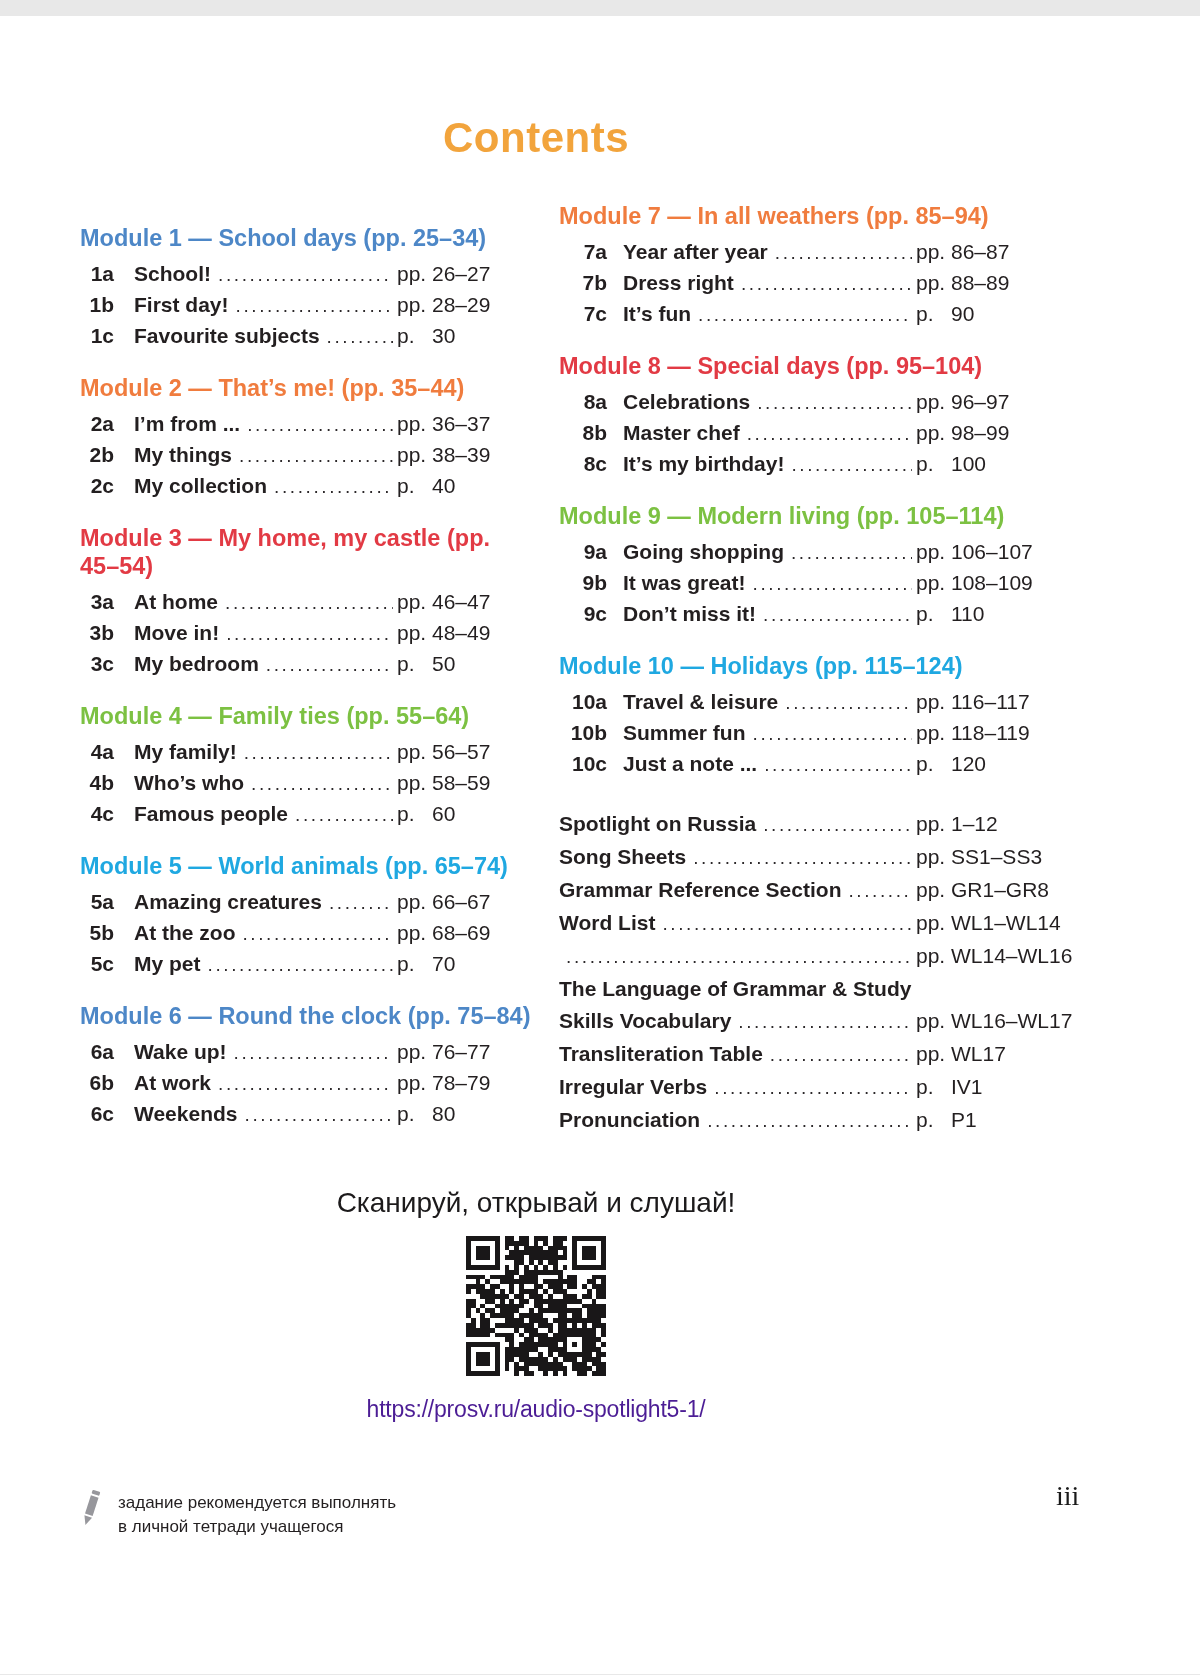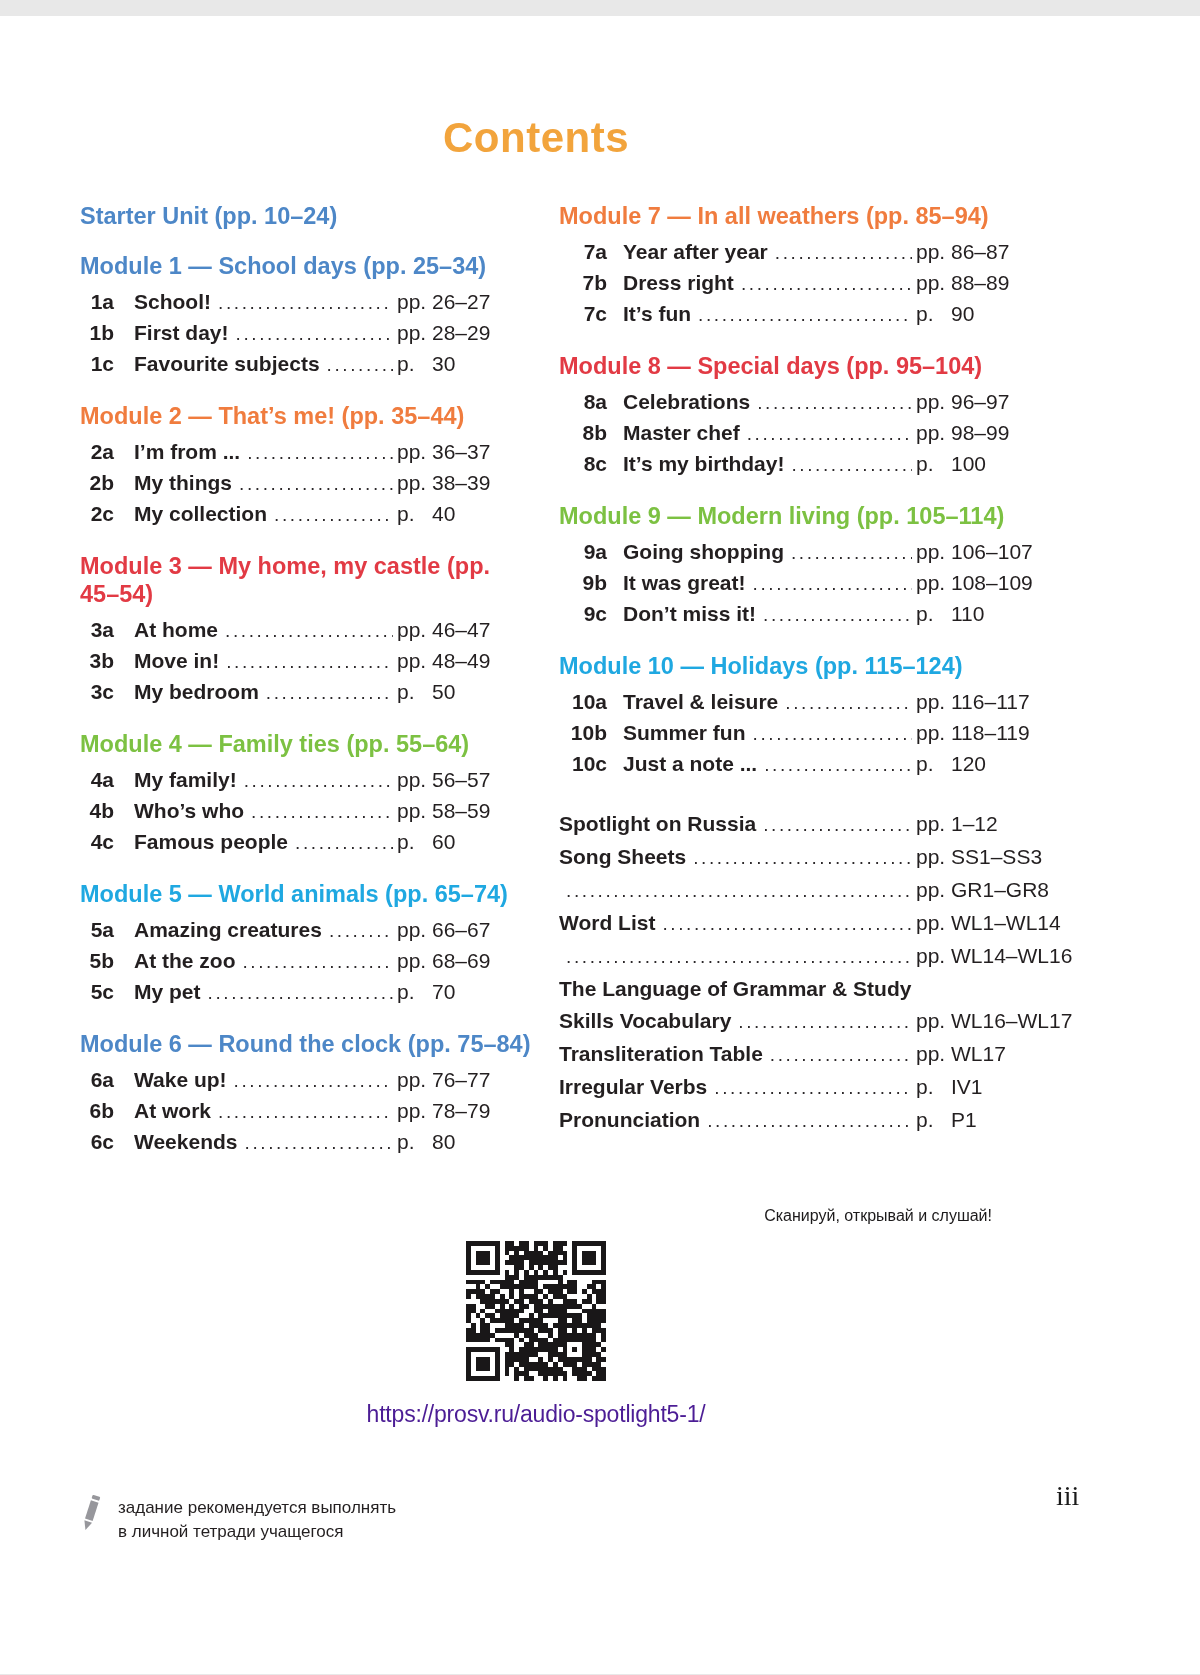--- a/index.html
+++ b/index.html
@@ -37,21 +37,21 @@
     letter-spacing:2.6px;color:#2c282a;
   }
   .dots::after{content:"....................................................................................";}
   .pageref{flex:none;width:135px;display:flex;font-weight:400;}
   .right .pageref{width:166px;}
   .pref{flex:none;width:35px;}
   .noleader .pageref{visibility:hidden;}
   .backmatter{margin-top:28px;}
   .backmatter .row{line-height:32px;}
   .footer-center{width:912px;margin-left:80px;margin-top:48px;text-align:center;}
-  .scan{font-size:16px;line-height:1.3;color:#1c1a1b;text-align:right;}
+  .scan{font-size:28px;line-height:1.3;color:#1c1a1b;}
   .qrwrap{margin-top:14px;}
   .qrwrap svg{display:inline-block;}
   .url{margin-top:16px;font-size:23px;color:#4c1d95;letter-spacing:-0.2px;}
   .note{display:flex;align-items:flex-start;margin:64px 0 0 78px;}
   .note .txt{margin-left:14px;font-size:17px;line-height:1.42;color:#231F20;padding-top:4px;}
   .folio{
     position:absolute;left:1056px;top:1464px;
     font-family:"Liberation Serif","DejaVu Serif",serif;
     font-size:28px;color:#1a1a1a;
   }
@@ -59,21 +59,20 @@
 </head>
 <body>
 
 <div class="page">
 
   <h1 class="title">Contents</h1>
 
   <div class="cols">
 
     <div class="col left">
-      <h2 class="mh starter c-blue">Starter Unit (pp. 10–24)</h2>
 
       <section>
         <h2 class="mh c-blue">Module 1 — School days (pp. 25–34)</h2>
         <div>
   <div class="row">
     <span class="code">1a</span>
     <span class="etitle">School!</span>
     <span class="dots"></span>
     <span class="pageref">
                 <span class="pref">pp.</span>
@@ -433,20 +432,21 @@
   <div class="row">
     <span class="etitle">Song Sheets</span>
     <span class="dots"></span>
     <span class="pageref">
               <span class="pref">pp.</span>
               <span class="pnum">SS1–SS3</span>
             </span>
   </div>
 
   <div class="row">
+    <span class="etitle">Grammar Reference Section</span>
     <span class="dots"></span>
     <span class="pageref">
               <span class="pref">pp.</span>
               <span class="pnum">GR1–GR8</span>
             </span>
   </div>
 
   <div class="row">
     <span class="etitle">Word List</span>
     <span class="dots"></span>

